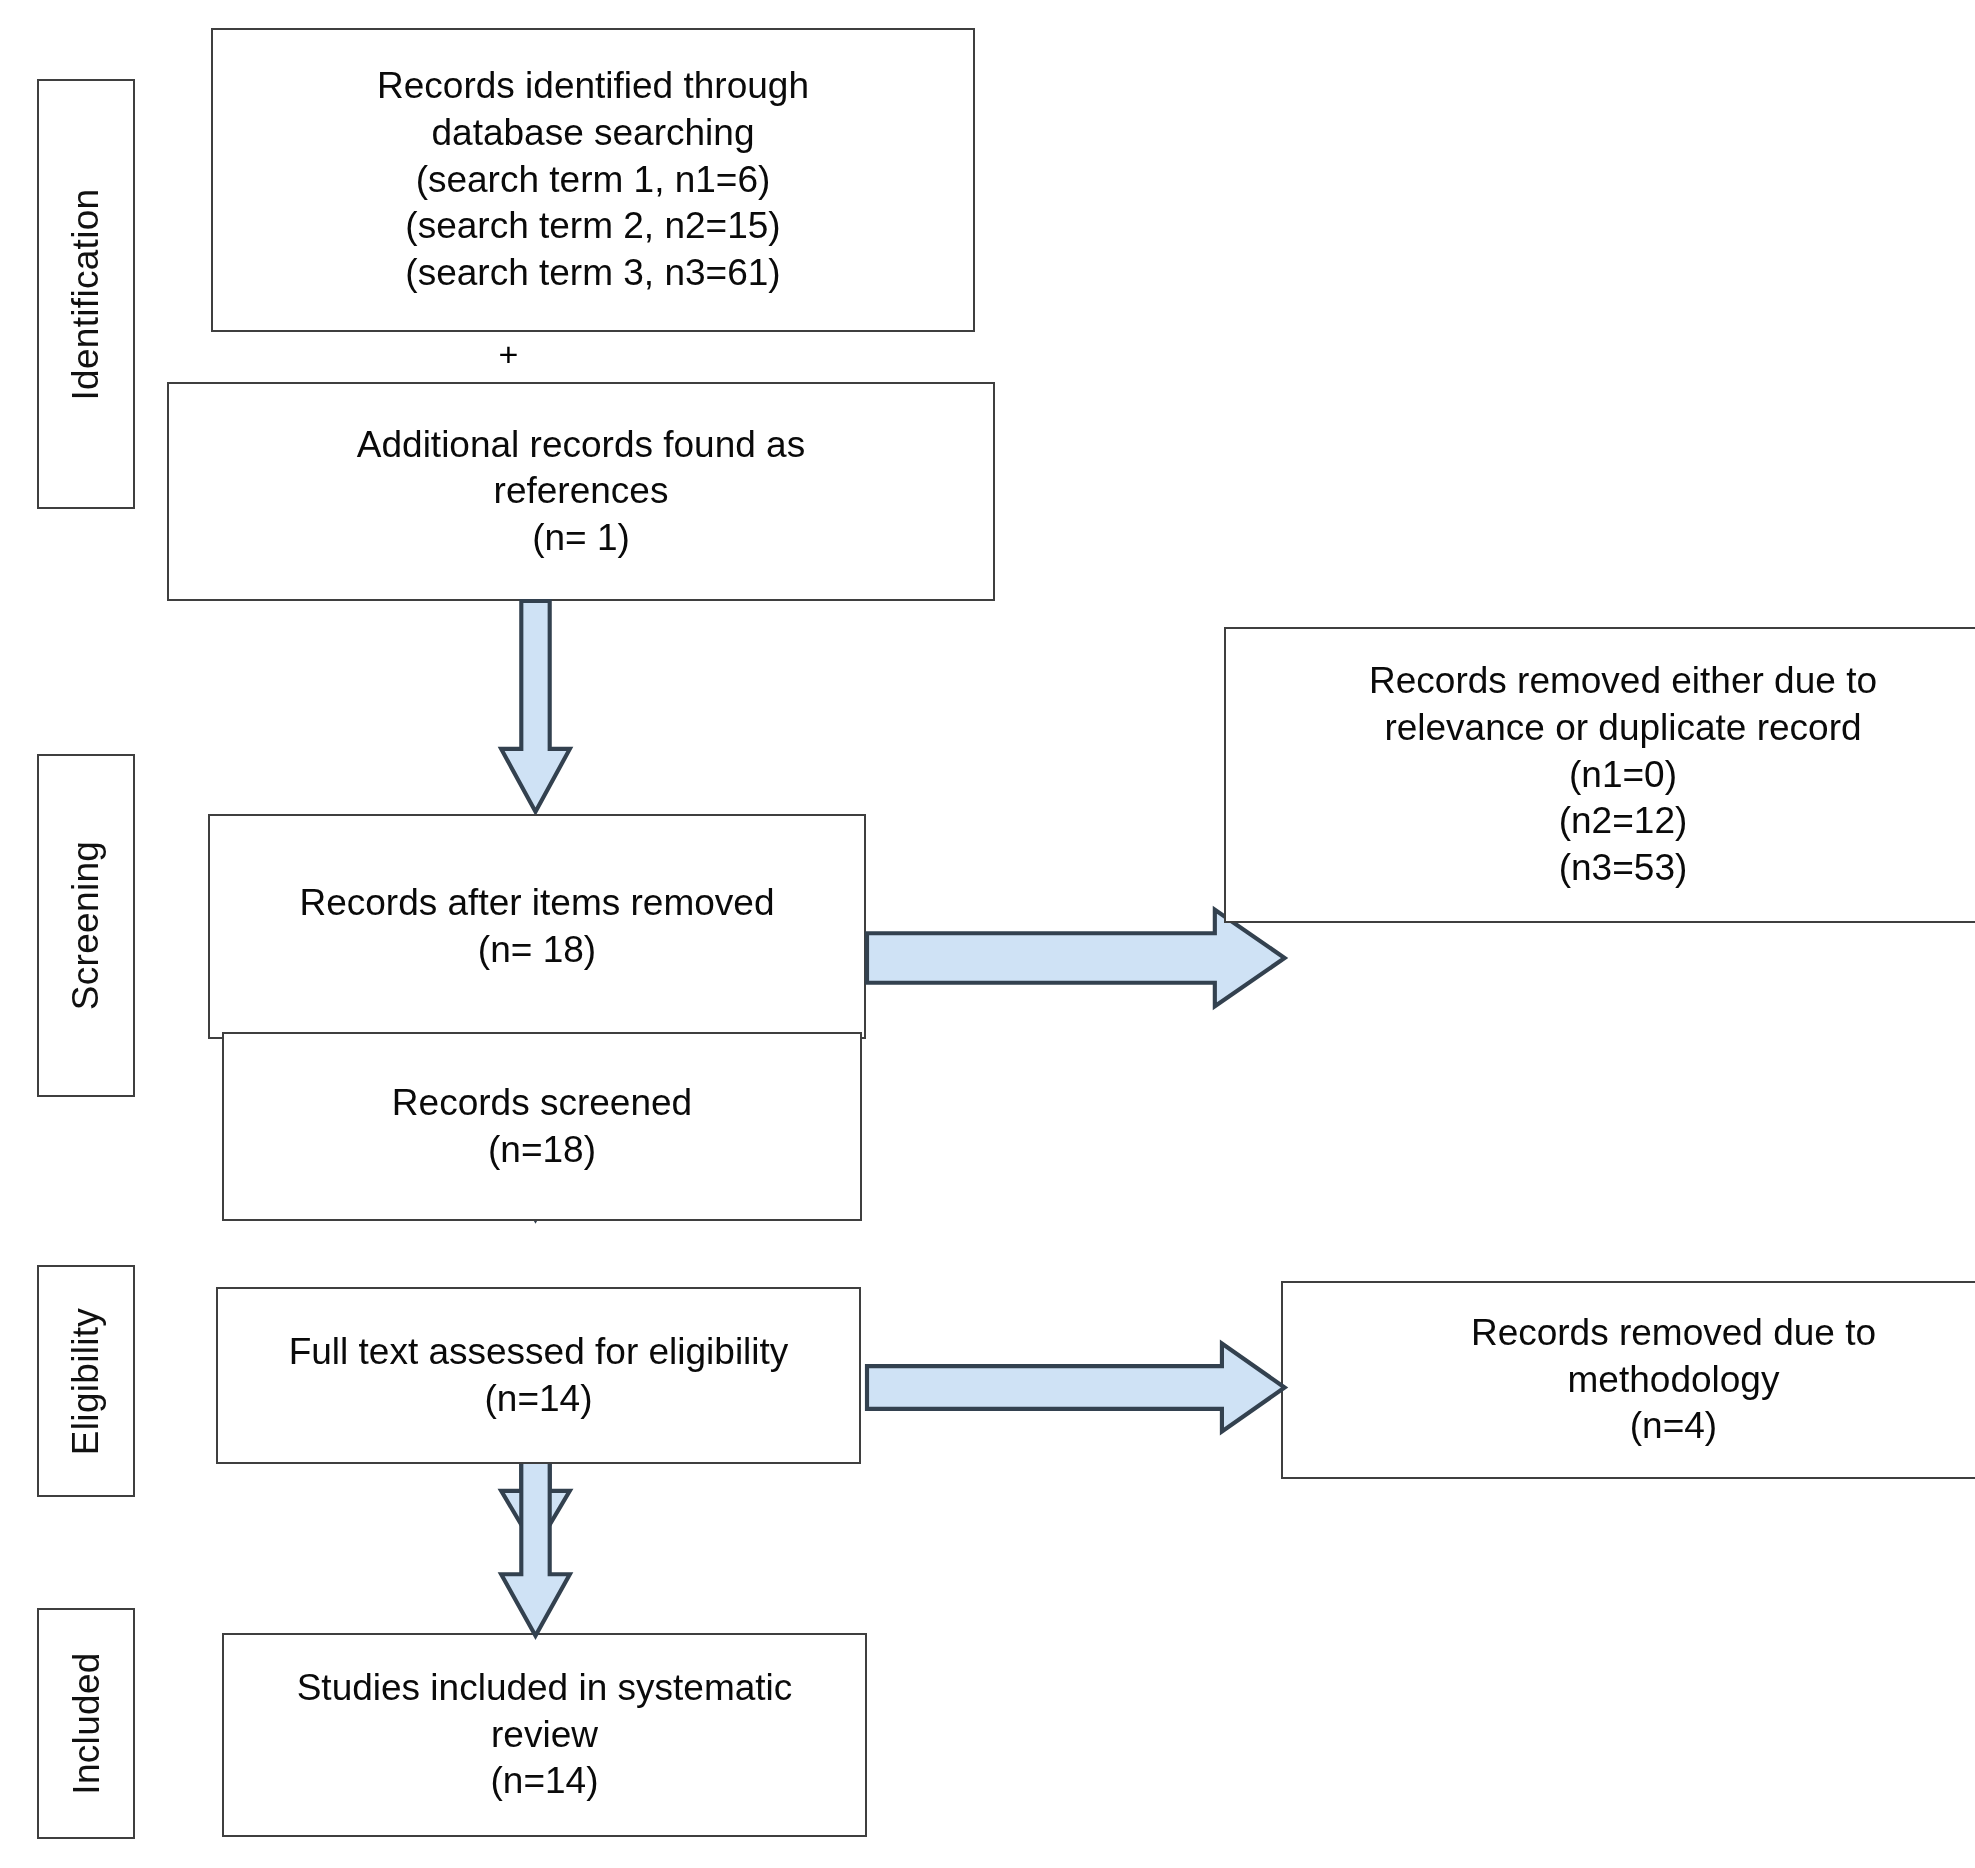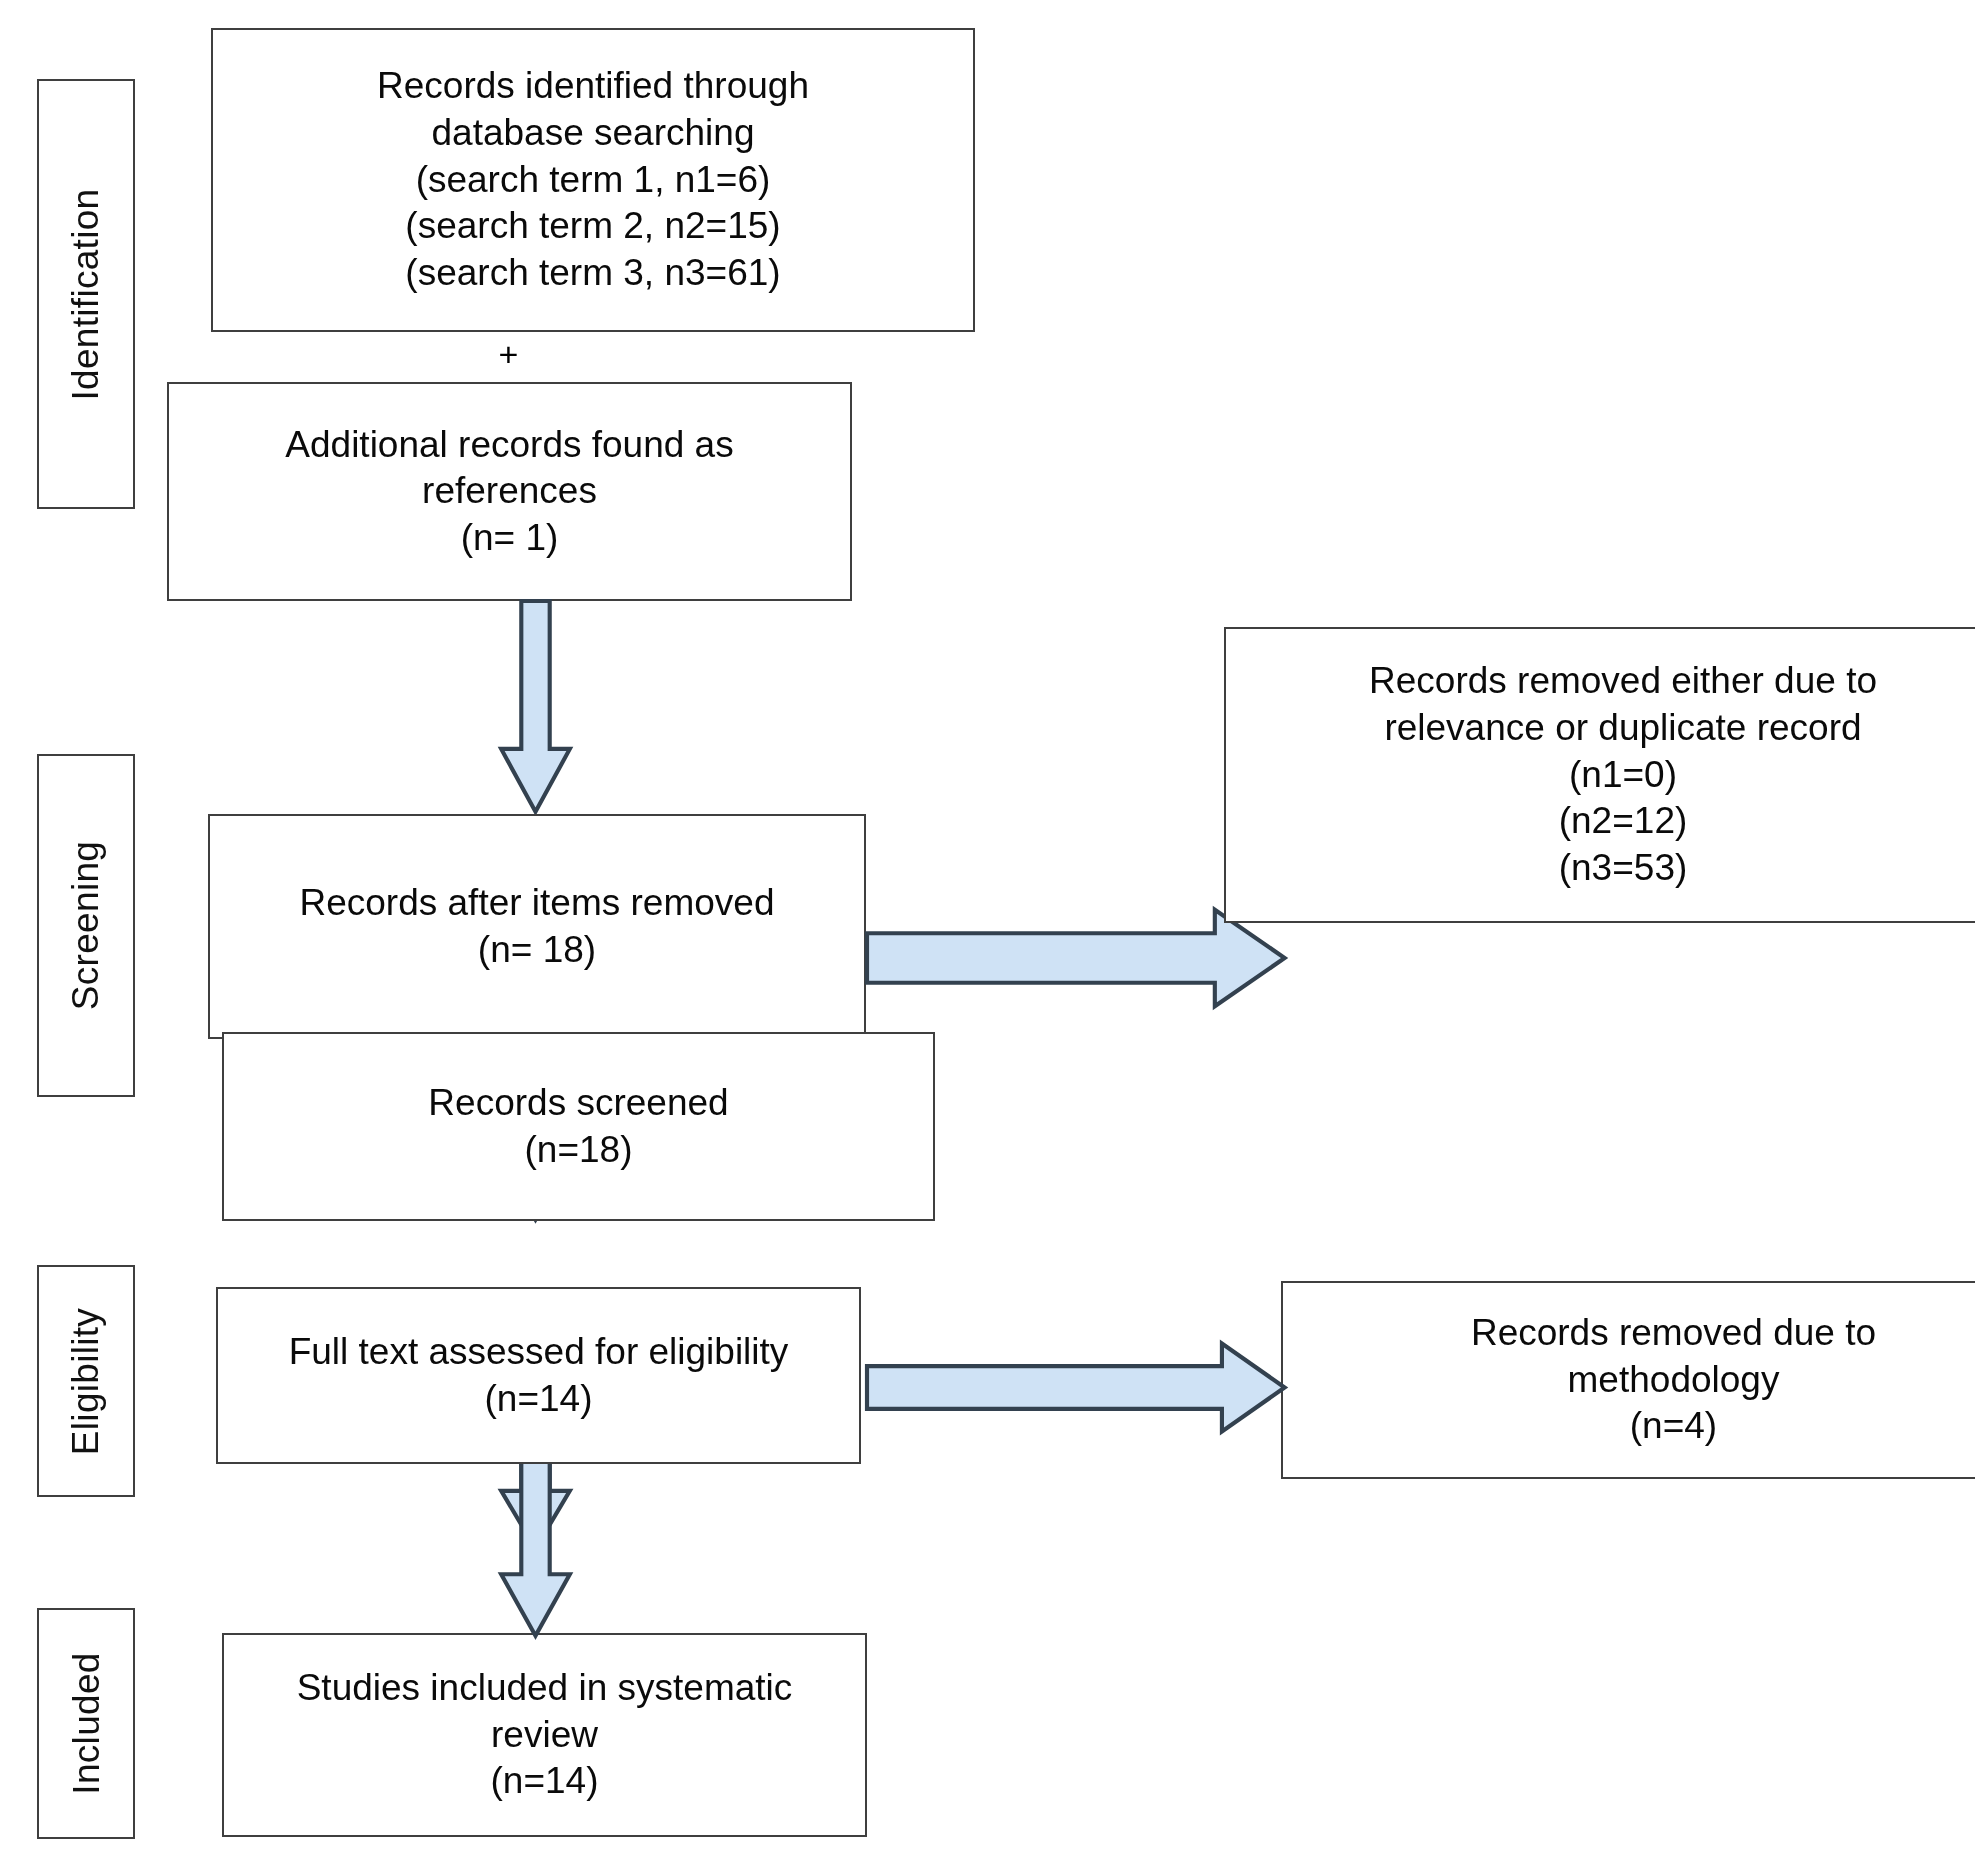--- a/index.html
+++ b/index.html
@@ -103,21 +103,21 @@
 database searching
 (search term 1, n1=6)
 (search term 2, n2=15)
 (search term 3, n3=61)</span>
   </div>
 
   <div class="plus-sign" style="left:485px; top:337px; width:47px;">
     <span>+</span>
   </div>
 
-  <div class="flow-box" style="left:167px; top:382px; width:685px; height:219px;">
+  <div class="flow-box" style="left:167px; top:382px; width:828px; height:219px;">
     <span class="btext">Additional records found as
 references
 (n= 1)</span>
   </div>
 
   <div class="arrow" style="left:500px; top:601px; width:71px; height:213px;">
     <svg viewBox="0 0 120 360" preserveAspectRatio="none">
       <polygon points="36,0 84,0 84,250 118,250 60,356 2,250 36,250" fill="#cfe2f5" stroke="#33414f" stroke-width="7" stroke-linejoin="miter"></polygon>
     </svg>
   </div>
@@ -140,21 +140,21 @@
 (n2=12)
 (n3=53)</span>
   </div>
 
   <div class="arrow" style="left:500px; top:1039px; width:71px; height:183px;">
     <svg viewBox="0 0 120 310" preserveAspectRatio="none">
       <polygon points="36,0 84,0 84,206 118,206 60,306 2,206 36,206" fill="#cfe2f5" stroke="#33414f" stroke-width="7" stroke-linejoin="miter"></polygon>
     </svg>
   </div>
 
-  <div class="flow-box" style="left: 222px; top: 1032px; width: 713px; height: 189px;">
+  <div class="flow-box" style="left: 222px; top: 1032px; width: 640px; height: 189px;">
     <span class="btext">Records screened
 (n=18)</span>
   </div>
 
   <div class="flow-box" style="left:1281px; top:1281px; width:785px; height:198px;">
     <span class="btext">Records removed due to
 methodology
 (n=4)</span>
   </div>
 

